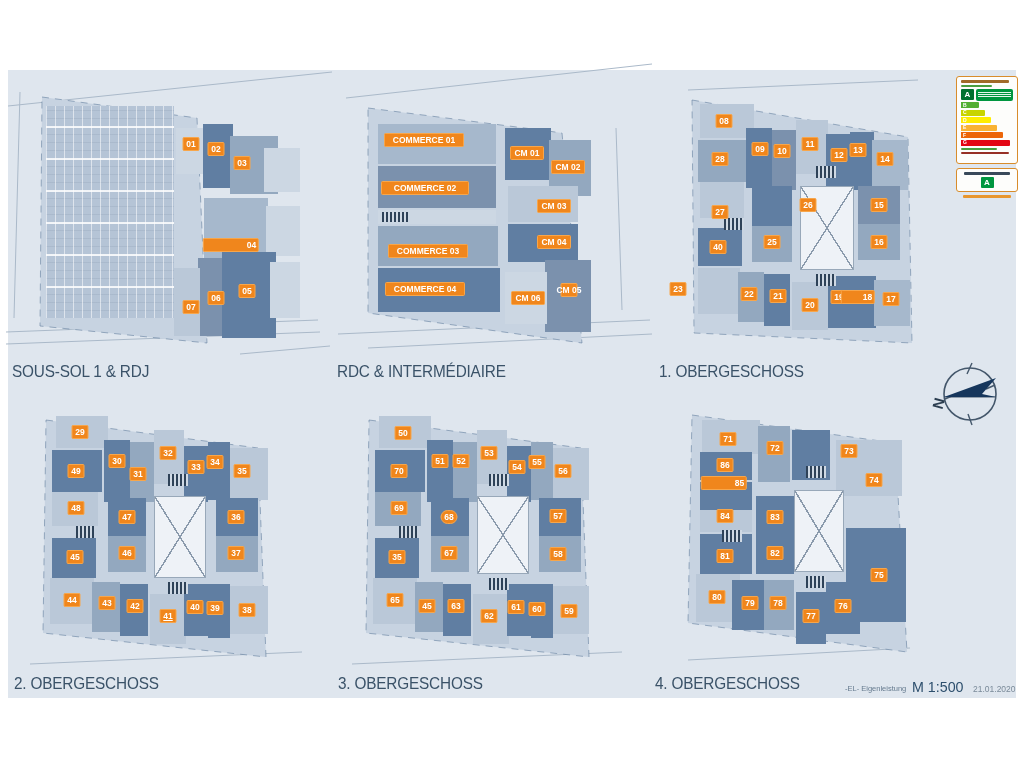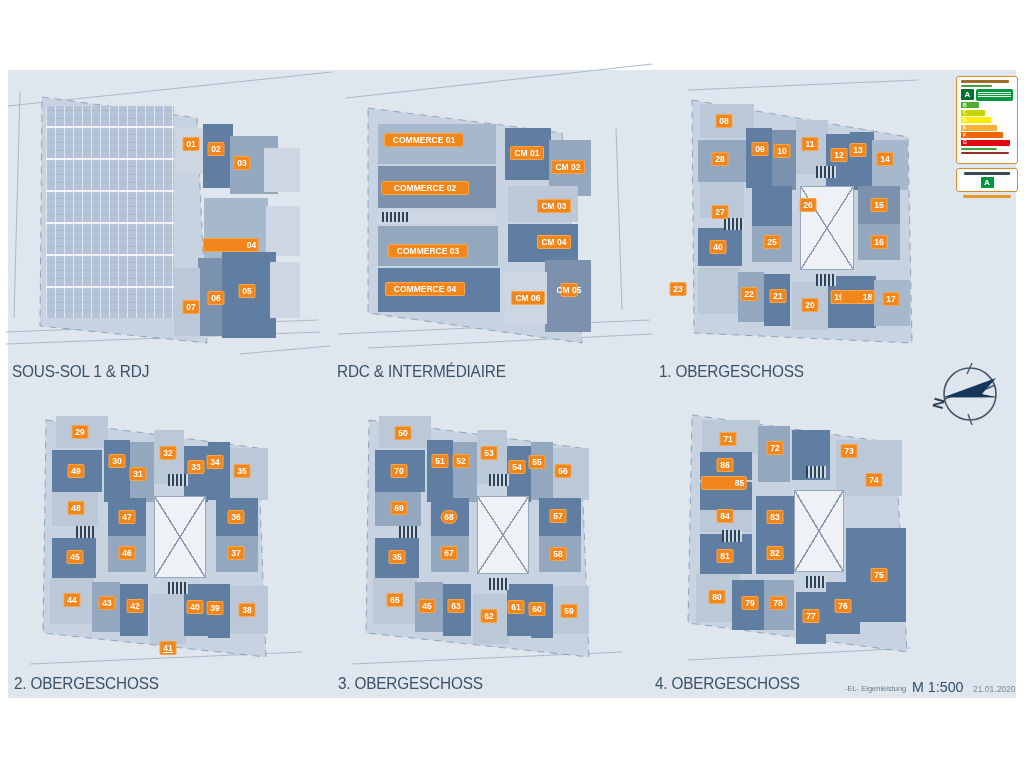--- a/index.html
+++ b/index.html
@@ -207,21 +207,21 @@
       <span class="tag" style="left: 242px; top: 471px;">35</span>
       <span class="tag" style="left: 76px; top: 508px;">48</span>
       <span class="tag" style="left: 127px; top: 517px;">47</span>
       <span class="tag" style="left: 236px; top: 517px;">36</span>
       <span class="tag" style="left: 75px; top: 557px;">45</span>
       <span class="tag" style="left: 127px; top: 553px;">46</span>
       <span class="tag" style="left: 236px; top: 553px;">37</span>
       <span class="tag" style="left: 72px; top: 600px;">44</span>
       <span class="tag" style="left: 107px; top: 603px;">43</span>
       <span class="tag" style="left: 135px; top: 606px;">42</span>
-      <span class="tag" style="left: 168px; top: 648px; text-decoration: underline;">41</span>
+      <span class="tag" style="left: 168px; top: 616px; text-decoration: underline;">41</span>
       <span class="tag" style="left: 195px; top: 607px;">40</span>
       <span class="tag" style="left: 215px; top: 608px;">39</span>
       <span class="tag" style="left: 247px; top: 610px;">38</span>
       <div class="blk l" style="left: 379px; top: 416px; width: 52px; height: 32px;"></div>
       <div class="blk d" style="left: 375px; top: 450px; width: 50px; height: 42px;"></div>
       <div class="blk d" style="left: 427px; top: 440px; width: 26px; height: 62px;"></div>
       <div class="blk m" style="left: 453px; top: 442px; width: 24px; height: 60px;"></div>
       <div class="blk l" style="left: 477px; top: 430px; width: 30px; height: 54px;"></div>
       <div class="blk d" style="left: 507px; top: 446px; width: 24px; height: 56px;"></div>
       <div class="blk m" style="left: 531px; top: 442px; width: 22px; height: 58px;"></div>

